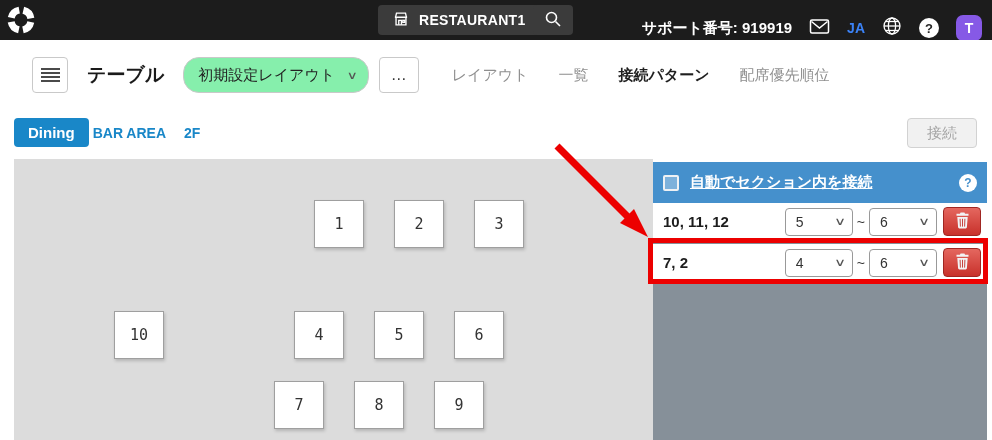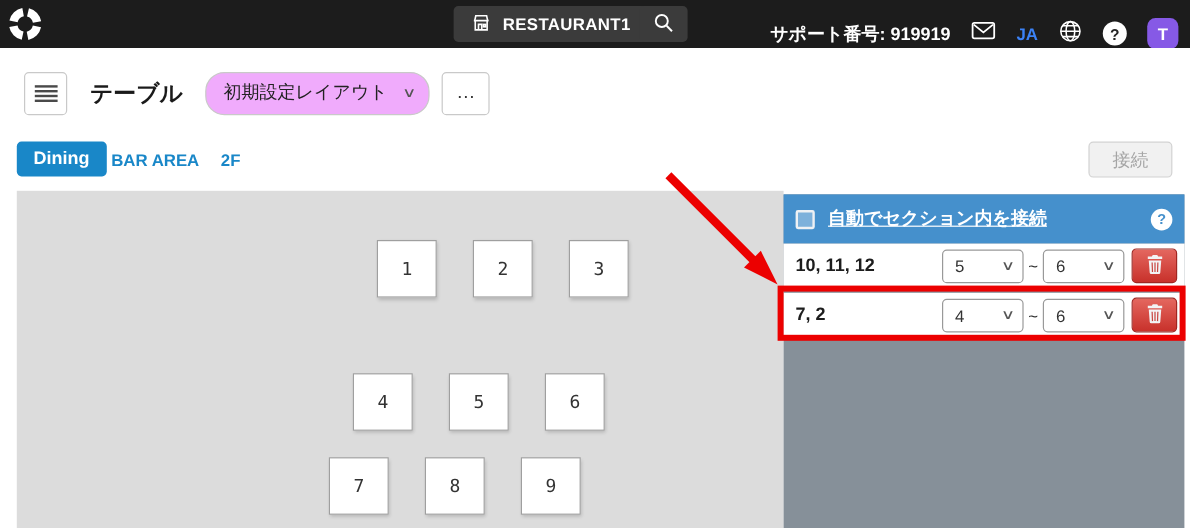--- a/index.html
+++ b/index.html
@@ -18,28 +18,28 @@
   .topbar-right { position:absolute; right:10px; top:0; height:56px; display:flex; align-items:center; gap:17px; }
   .support-label { color:#fff; font-size:15px; font-weight:bold; white-space:nowrap; }
   .lang-label { color:#3b82f6; font-size:14px; font-weight:600; }
   .help-circle { width:20px; height:20px; border-radius:50%; background:#fff; color:#262626;
     font-size:13px; font-weight:bold; display:flex; align-items:center; justify-content:center; }
   .avatar { width:26px; height:26px; border-radius:7px; background:#8659e6; color:#fff;
     font-size:14px; font-weight:bold; display:flex; align-items:center; justify-content:center; }
 
   
   .toolbar { position:absolute; left:0; top:40px; width:992px; height:76px; background:#fff;
-    border-bottom:1px solid #a3a3a3; display:flex; align-items:center; padding-left:20px; }
+    border-bottom:6px solid #a3a3a3; display:flex; align-items:center; padding-left:32px; }
   .hamburger-btn { width:36px; height:36px; border:1px solid #c9c9c9; border-radius:4px; background:#fff;
     display:flex; flex-direction:column; align-items:center; justify-content:center; gap:2px; cursor:pointer; }
   .hamburger-btn i { display:block; width:19px; height:2px; background:#4a4a4a; }
   .page-title { font-size:19px; font-weight:bold; color:#1a1a1a; margin:0 19px 0 19px; white-space:nowrap; }
-  .layout-select { height:36px; min-width:179px; border:1px solid #c9c9c9; border-radius:16px; background:#f0abfc;
+  .layout-select { height:36px; min-width:179px; border:1px solid #c9c9c9; border-radius:16px; background:#86efac;
     display:flex; align-items:center; justify-content:space-between; padding:0 12px 0 14px;
-    font-size:15px; color:#222; gap:14px; cursor:pointer; }
+    font-size:15px; color:#222; gap:14px; cursor:pointer;font-family:Liberation Mono, monospace; }
   .chev { font-size:11px; color:#555; transform:scaleX(1.5); display:inline-block; }
   .more-btn { width:40px; height:36px; border:1px solid #c9c9c9; border-radius:4px; background:#fff;
     margin-left:10px; font-size:16px; color:#333; cursor:pointer; line-height:10px; }
   .tabs { display:flex; gap:30px; margin-left:33px; height:60px; align-items:center; }
   .tab { position:relative; height:60px; display:flex; align-items:center; font-size:15px;
     color:#8f8f8f; cursor:pointer; white-space:nowrap; }
   .tab.active { color:#1f1f1f; font-weight:600; }
   .tab.active::after { content:""; position:absolute; left:-5px; right:-5px; bottom:0; height:3px; background:#262626; }
 
   
@@ -141,20 +141,39 @@
           <i></i>
           <i></i>
         </span>
     </button>
     <h1 class="page-title">テーブル</h1>
     <div class="layout-select">
       <span>初期設定レイアウト</span>
       <span class="chev">∨</span>
     </div>
     <button class="more-btn">…</button>
+    <nav class="tabs">
+
+        <div class="tab">
+          <span>レイアウト</span>
+        </div>
+
+        <div class="tab">
+          <span>一覧</span>
+        </div>
+
+        <div class="tab active">
+          <span>接続パターン</span>
+        </div>
+
+        <div class="tab">
+          <span>配席優先順位</span>
+        </div>
+
+    </nav>
   </div>
 
   <div class="section-row">
     <div class="section-tabs">
 
         <div class="section-tab active">
           <span>Dining</span>
         </div>
 
         <div class="section-tab">
@@ -176,20 +195,23 @@
       </div>
 
       <div class="table-node" style="left: 380px; top: 41px;">
         <span>2</span>
       </div>
 
       <div class="table-node" style="left: 460px; top: 41px;">
         <span>3</span>
       </div>
 
+      <div class="table-node" style="left: 100px; top: 152px;">
+        <span>10</span>
+      </div>
 
       <div class="table-node" style="left: 280px; top: 152px;">
         <span>4</span>
       </div>
 
       <div class="table-node" style="left: 360px; top: 152px;">
         <span>5</span>
       </div>
 
       <div class="table-node" style="left: 440px; top: 152px;">

